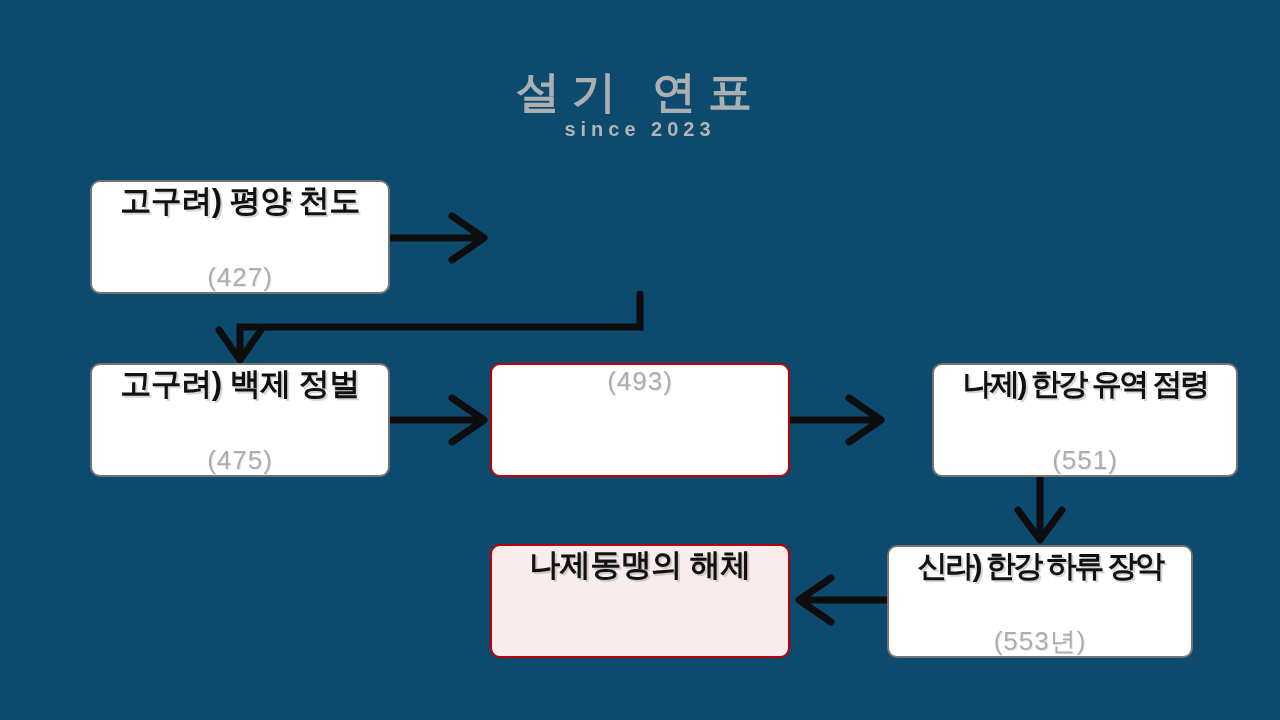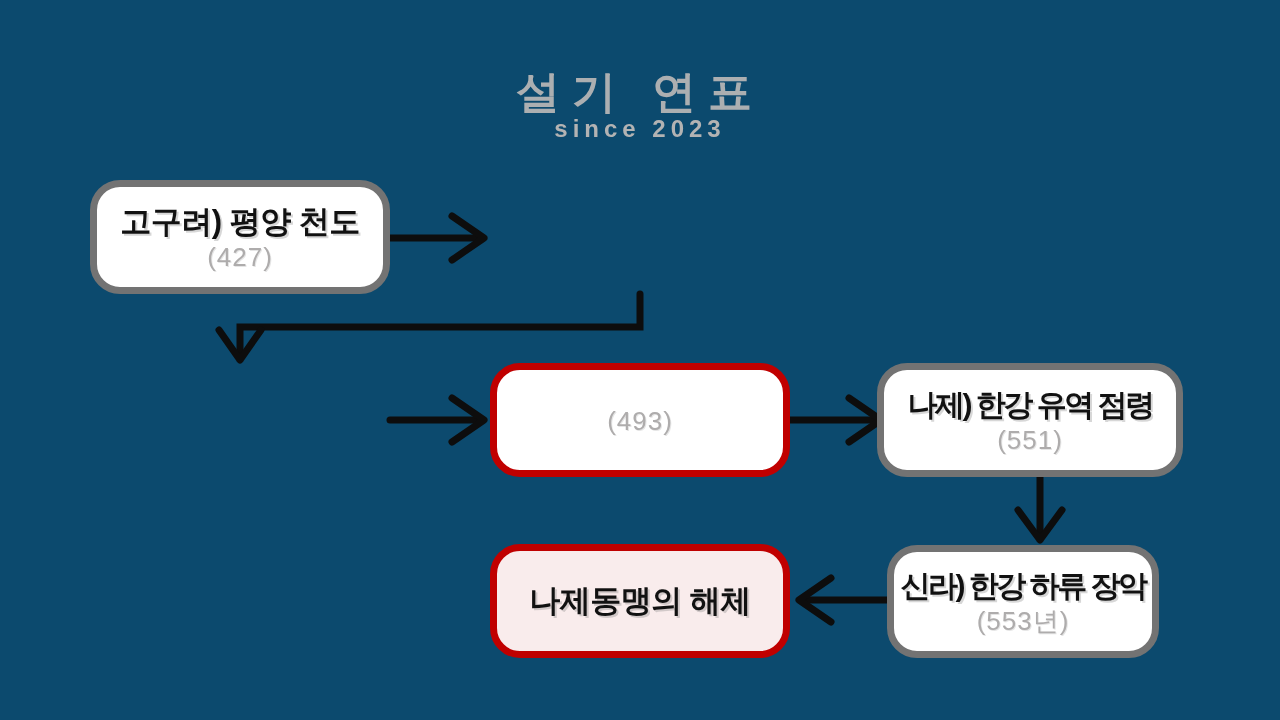--- a/index.html
+++ b/index.html
@@ -7,28 +7,28 @@
     position:relative;width:1280px;height:720px;background:#0c4a6e;
     overflow:hidden;font-family:"Liberation Sans","DejaVu Sans",sans-serif;
   }
   
   .watermark{position:absolute;left:0;top:68px;width:100%;text-align:center;user-select:none;}
   .wm-title{
     font-size:44px;font-weight:700;color:#c9c1bd;letter-spacing:12px;
     line-height:48px;opacity:.85;
   }
   .wm-sub{
-    font-size:24px;font-weight:600;color:#c6bfbb;letter-spacing:5px;
+    font-size:20px;font-weight:600;color:#c6bfbb;letter-spacing:5px;
     line-height:22px;margin-top:2px;opacity:.9;
   }
   
   .node{
     position:absolute;box-sizing:border-box;background:#ffffff;
-    border:7px solid #737373;border-radius:30px;
-    display:flex;flex-direction:column;align-items:center;justify-content:center;
+    border:2px solid #737373;border-radius:10px;
+    display:flex;flex-direction:column;align-items:center;justify-content:space-between;
     text-align:center;
   }
   .node.red{border-color:#c00000;}
   .node.pink{background:#f9ecec;}
   .node-label{
     font-size:31px;font-weight:800;color:#111111;line-height:38px;
     letter-spacing:-0.5px;white-space:nowrap;
     text-shadow:2px 2px 0 rgba(110,110,110,0.28);
   }
   .node.tight .node-label{font-size:30px;letter-spacing:-2.5px;}
@@ -68,31 +68,35 @@
       <path d="M893,600 L805,600" class="edge-shaft"></path>
       <path d="M831,578 L799,600 M831,622 L799,600" class="edge-head"></path>
     </svg>
 
   <div class="node" style="left:90px;top:180px;width:300px;height:114px">
     <div class="node-label">고구려) 평양 천도</div>
     <div class="node-year">(427)</div>
   </div>
 
 
+  <div class="node" style="left:90px;top:363px;width:300px;height:114px">
+    <div class="node-label">고구려) 백제 정벌</div>
+    <div class="node-year">(475)</div>
+  </div>
 
   <div class="node red" style="left:490px;top:363px;width:300px;height:114px">
     <div class="node-year">(493)</div>
   </div>
 
-  <div class="node tight" style="left:877px;top:363px;width:306px;height:114px">
+  <div class="node tight" style="left:932px;top:363px;width:306px;height:114px">
     <div class="node-label">나제) 한강 유역 점령</div>
     <div class="node-year">(551)</div>
   </div>
 
-  <div class="node tight" style="left:887px;top:545px;width:272px;height:113px">
+  <div class="node tight" style="left:887px;top:545px;width:306px;height:113px">
     <div class="node-label">신라) 한강 하류 장악</div>
     <div class="node-year">(553년)</div>
   </div>
 
   <div class="node red pink" style="left:490px;top:544px;width:300px;height:114px">
     <div class="node-label">나제동맹의 해체</div>
 
   </div>
 
 </div>

